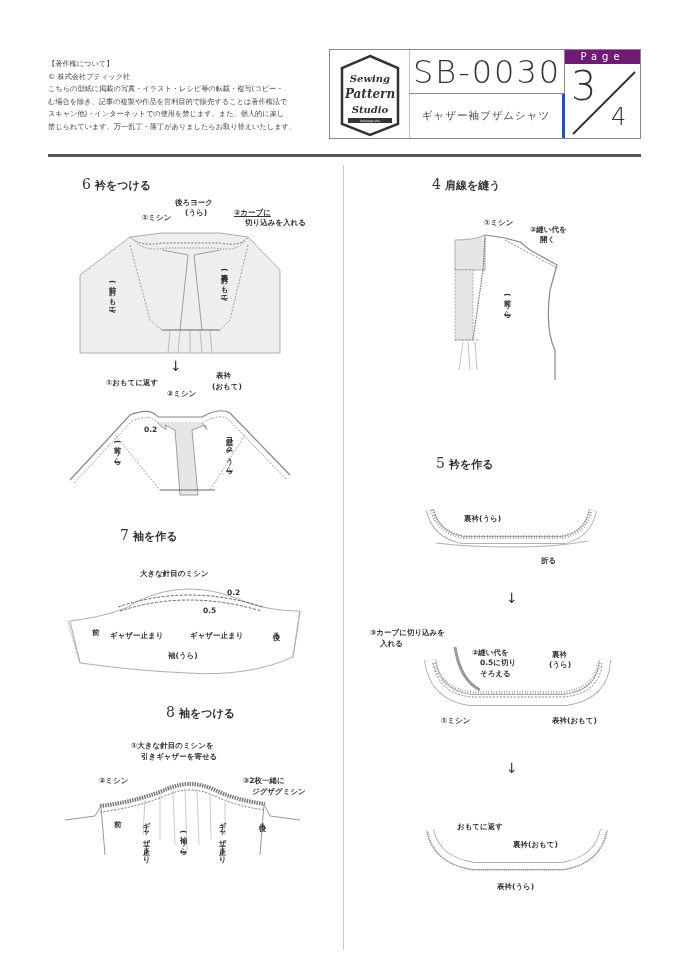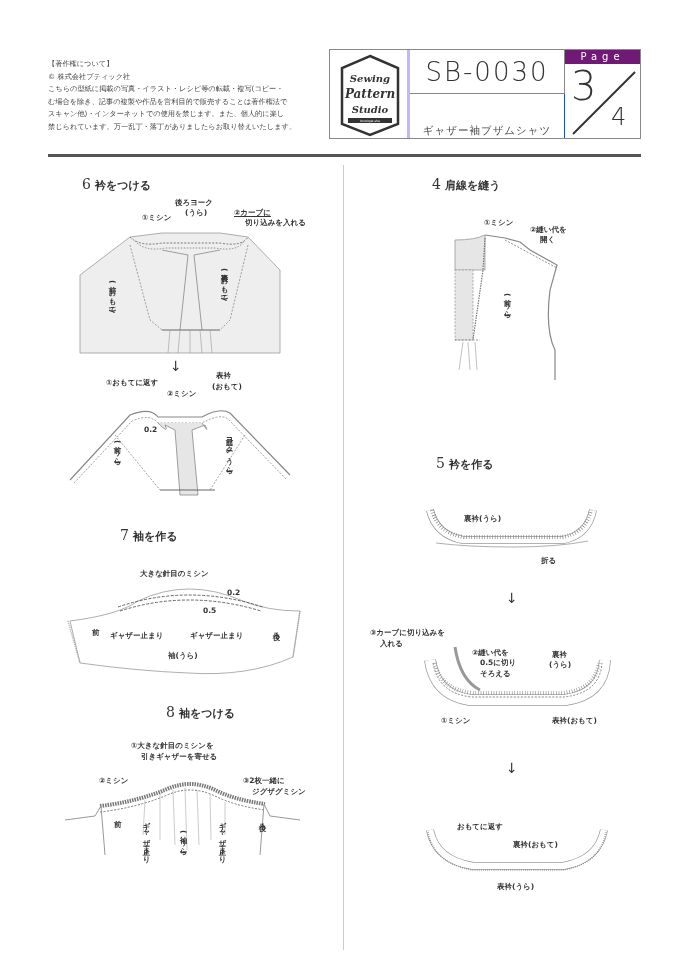--- a/index.html
+++ b/index.html
@@ -3,24 +3,24 @@
 <meta charset="utf-8">
 <style>
   * { box-sizing: border-box; margin: 0; padding: 0; }
   html, body { width: 690px; height: 976px; background: #ffffff; overflow: hidden; }
   body { position: relative; font-family: "DejaVu Sans", sans-serif; color: #333; }
 
   .copyright { position: absolute; left: 48px; top: 58px; width: 280px; font-size: 7.2px; line-height: 12.6px; color: #444; }
   .copyright div { white-space: nowrap; }
 
   .header-box { position: absolute; left: 329px; top: 49px; width: 312px; height: 90px; border: 1px solid #888; }
-  .logo-cell { position: absolute; left: 0; top: 0; width: 80px; height: 88px; border-right: 3px solid #c4b5fd; }
+  .logo-cell { position: absolute; left: 0; top: 0; width: 80px; height: 88px; border-right: 1px solid #c4b5fd; }
   .code-cell { position: absolute; left: 80px; top: 0; width: 155px; height: 44px; border-bottom: 1px solid #888; border-right: 1px solid #888; display: flex; align-items: center; justify-content: center; }
-  .code-cell span { font-family: "DejaVu Sans", sans-serif; font-size: 26px; font-weight: 300; letter-spacing: 2px; color: #333; }
-  .name-cell { position: absolute; left: 80px; top: 44px; width: 155px; height: 44px; border-right: 1px solid #1d4ed8; display: flex; align-items: flex-end; justify-content: center; font-family: Liberation Mono, monospace; }
+  .code-cell span { font-family: "DejaVu Sans", sans-serif; font-size: 32px; font-weight: 300; letter-spacing: 2px; color: #333; }
+  .name-cell { position: absolute; left: 80px; top: 44px; width: 155px; height: 44px; border-right: 3px solid #1d4ed8; display: flex; align-items: center; justify-content: center; font-family: Liberation Mono, monospace; }
   .name-cell span { font-size: 10.5px; color: #444; letter-spacing: 1px; }
   .page-cell { position: absolute; left: 235px; top: 0; width: 75px; height: 88px; }
   .page-label { position: absolute; left: 0; top: 0; width: 75px; height: 14px; background: #701a75; color: #fff; font-size: 10px; letter-spacing: 5px; text-align: center; line-height: 14px; }
   .page-current { position: absolute; left: 6px; top: 14px; font-size: 40px; font-weight: 300; color: #333; line-height: 44px; }
   .page-total { position: absolute; left: 46px; top: 52px; font-size: 24px; font-weight: 300; color: #333; line-height: 30px; }
   .page-slash { position: absolute; left: 0; top: 14px; width: 75px; height: 74px; }
 
   .rule { position: absolute; left: 48px; top: 154px; width: 593px; height: 3px; background: #555; }
   .divider { position: absolute; left: 343px; top: 165px; width: 1px; height: 785px; background: #ccc; }
 

